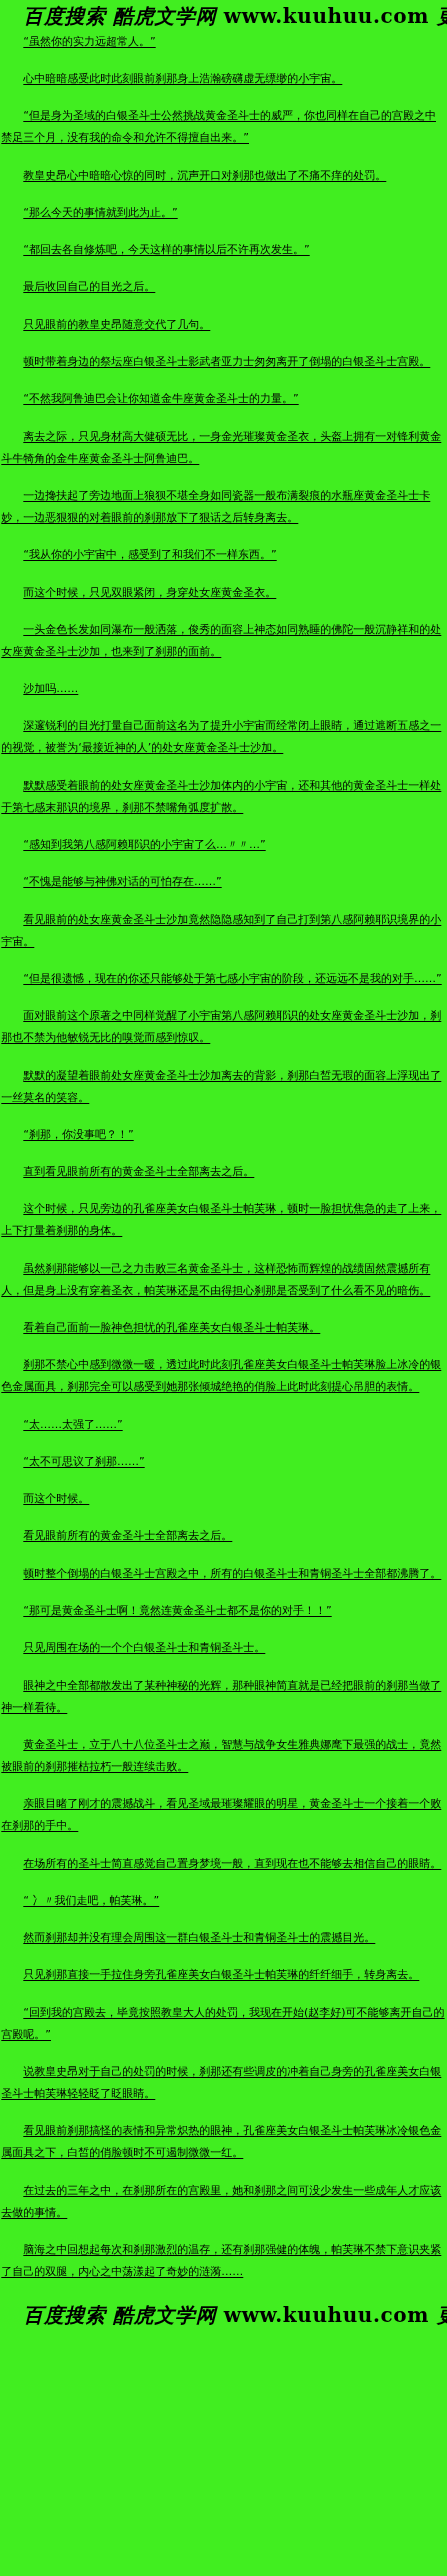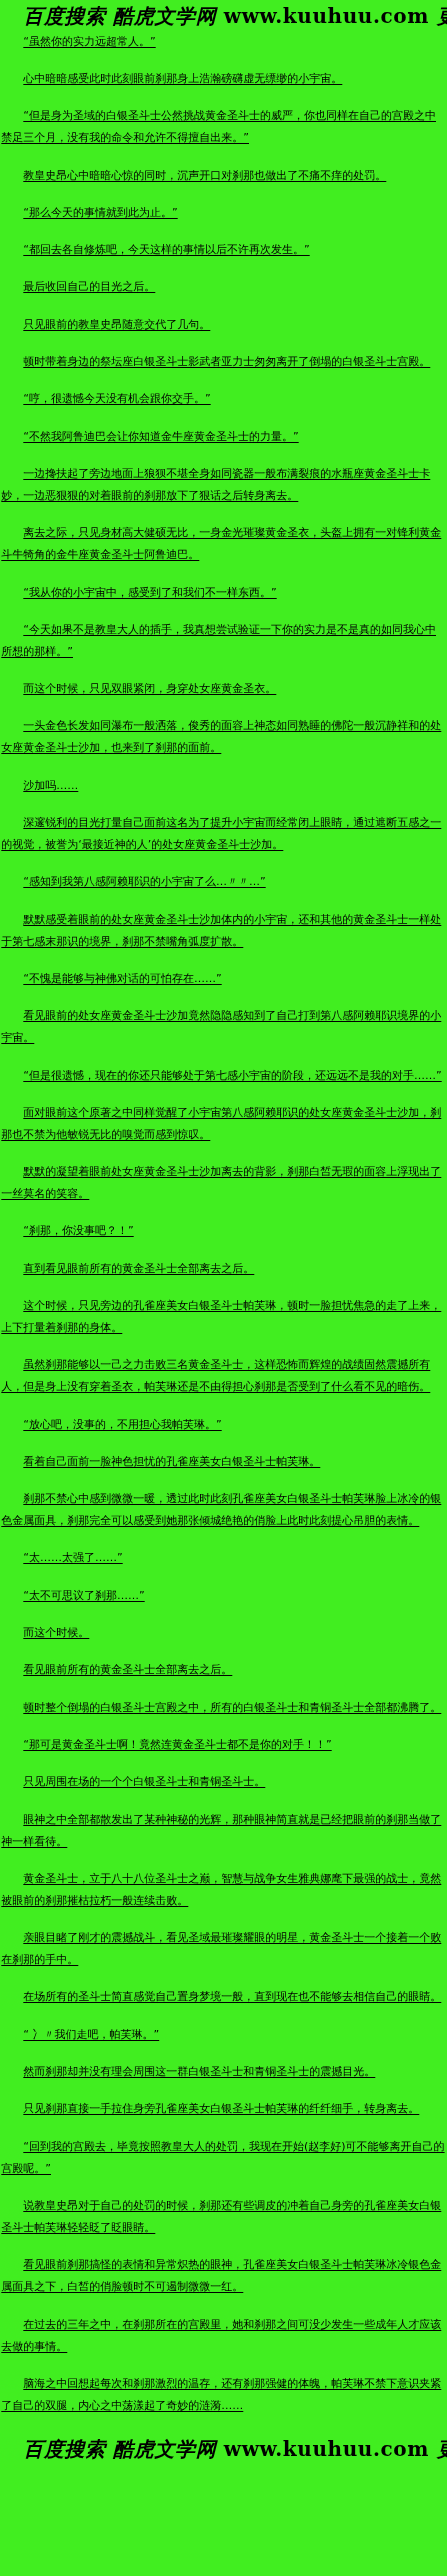--- a/index.html
+++ b/index.html
@@ -58,42 +58,39 @@
   <div class="novel-text">
       <p>“虽然你的实力远超常人。”</p>
       <p>心中暗暗感受此时此刻眼前刹那身上浩瀚磅礴虚无缥缈的小宇宙。</p>
       <p>“但是身为圣域的白银圣斗士公然挑战黄金圣斗士的威严，你也同样在自己的宫殿之中禁足三个月，没有我的命令和允许不得擅自出来。”</p>
       <p>教皇史昂心中暗暗心惊的同时，沉声开口对刹那也做出了不痛不痒的处罚。</p>
       <p>“那么今天的事情就到此为止。”</p>
       <p>“都回去各自修炼吧，今天这样的事情以后不许再次发生。”</p>
       <p>最后收回自己的目光之后。</p>
       <p>只见眼前的教皇史昂随意交代了几句。</p>
       <p>顿时带着身边的祭坛座白银圣斗士影武者亚力士匆匆离开了倒塌的白银圣斗士宫殿。</p>
-      <p>“哼，很遗憾今天没有机会跟你交手。”</p>
       <p>“不然我阿鲁迪巴会让你知道金牛座黄金圣斗士的力量。”</p>
+      <p>离去之际，只见身材高大健硕无比，一身金光璀璨黄金圣衣，头盔上拥有一对锋利黄金斗牛犄角的金牛座黄金圣斗士阿鲁迪巴。</p>
       <p>一边搀扶起了旁边地面上狼狈不堪全身如同瓷器一般布满裂痕的水瓶座黄金圣斗士卡妙，一边恶狠狠的对着眼前的刹那放下了狠话之后转身离去。</p>
-      <p>离去之际，只见身材高大健硕无比，一身金光璀璨黄金圣衣，头盔上拥有一对锋利黄金斗牛犄角的金牛座黄金圣斗士阿鲁迪巴。</p>
       <p>“我从你的小宇宙中，感受到了和我们不一样东西。”</p>
-      <p>“今天如果不是教皇大人的插手，我真想尝试验证一下你的实力是不是真的如同我心中所想的那样。”</p>
       <p>而这个时候，只见双眼紧闭，身穿处女座黄金圣衣。</p>
       <p>一头金色长发如同瀑布一般洒落，俊秀的面容上神态如同熟睡的佛陀一般沉静祥和的处女座黄金圣斗士沙加，也来到了刹那的面前。</p>
       <p>沙加吗……</p>
       <p>深邃锐利的目光打量自己面前这名为了提升小宇宙而经常闭上眼睛，通过遮断五感之一的视觉，被誉为‘最接近神的人’的处女座黄金圣斗士沙加。</p>
+      <p>默默感受着眼前的处女座黄金圣斗士沙加体内的小宇宙，还和其他的黄金圣斗士一样处于第七感末那识的境界，刹那不禁嘴角弧度扩散。</p>
       <p>“感知到我第八感阿赖耶识的小宇宙了么…〃〃…”</p>
-      <p>默默感受着眼前的处女座黄金圣斗士沙加体内的小宇宙，还和其他的黄金圣斗士一样处于第七感末那识的境界，刹那不禁嘴角弧度扩散。</p>
       <p>“不愧是能够与神佛对话的可怕存在……”</p>
       <p>看见眼前的处女座黄金圣斗士沙加竟然隐隐感知到了自己打到第八感阿赖耶识境界的小宇宙。</p>
       <p>“但是很遗憾，现在的你还只能够处于第七感小宇宙的阶段，还远远不是我的对手……”</p>
       <p>面对眼前这个原著之中同样觉醒了小宇宙第八感阿赖耶识的处女座黄金圣斗士沙加，刹那也不禁为他敏锐无比的嗅觉而感到惊叹。</p>
       <p>默默的凝望着眼前处女座黄金圣斗士沙加离去的背影，刹那白皙无瑕的面容上浮现出了一丝莫名的笑容。</p>
       <p>“刹那，你没事吧？！”</p>
       <p>直到看见眼前所有的黄金圣斗士全部离去之后。</p>
       <p>这个时候，只见旁边的孔雀座美女白银圣斗士帕芙琳，顿时一脸担忧焦急的走了上来，上下打量着刹那的身体。</p>
       <p>虽然刹那能够以一己之力击败三名黄金圣斗士，这样恐怖而辉煌的战绩固然震撼所有人，但是身上没有穿着圣衣，帕芙琳还是不由得担心刹那是否受到了什么看不见的暗伤。</p>
-      <p>“放心吧，没事的，不用担心我帕芙琳。”</p>
       <p>看着自己面前一脸神色担忧的孔雀座美女白银圣斗士帕芙琳。</p>
       <p>刹那不禁心中感到微微一暖，透过此时此刻孔雀座美女白银圣斗士帕芙琳脸上冰冷的银色金属面具，刹那完全可以感受到她那张倾城绝艳的俏脸上此时此刻提心吊胆的表情。</p>
       <p>“太……太强了……”</p>
       <p>“太不可思议了刹那……”</p>
       <p>而这个时候。</p>
       <p>看见眼前所有的黄金圣斗士全部离去之后。</p>
       <p>顿时整个倒塌的白银圣斗士宫殿之中，所有的白银圣斗士和青铜圣斗士全部都沸腾了。</p>
       <p>“那可是黄金圣斗士啊！竟然连黄金圣斗士都不是你的对手！！”</p>
       <p>只见周围在场的一个个白银圣斗士和青铜圣斗士。</p>
       <p>眼神之中全部都散发出了某种神秘的光辉，那种眼神简直就是已经把眼前的刹那当做了神一样看待。</p>

